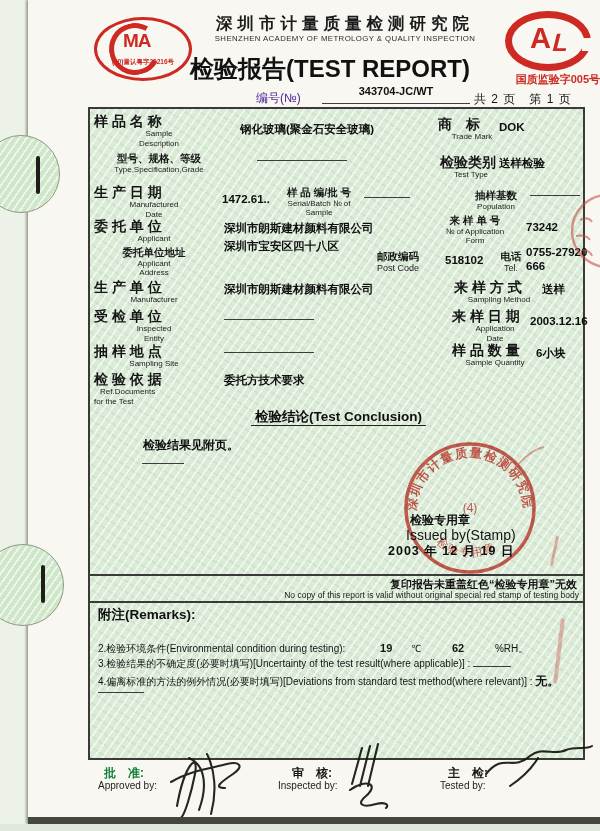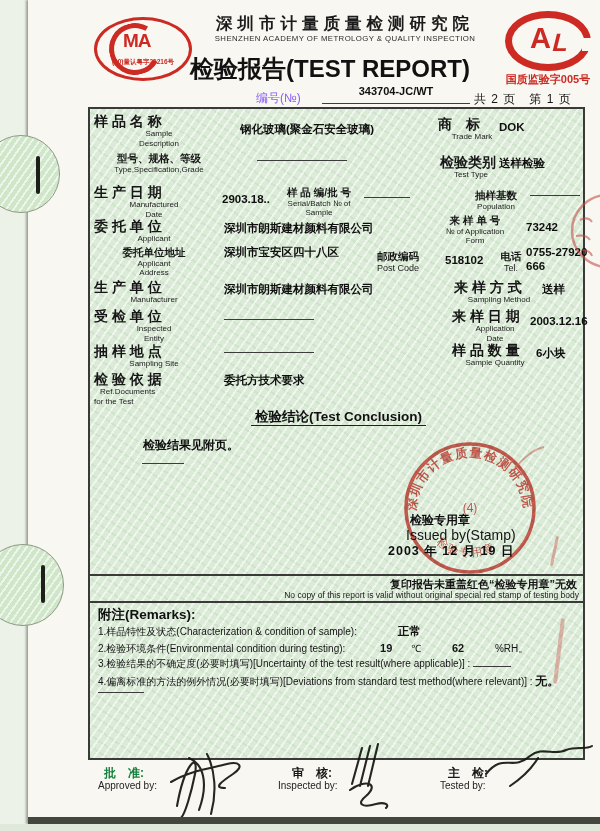--- a/index.html
+++ b/index.html
@@ -44,23 +44,23 @@
 
   <div class="abs" style="left:190px;top:13px;width:310px;text-align:center;font-weight:bold;font-size:16.5px;letter-spacing:5px;color:#1b1b1b;white-space:nowrap;">深圳市计量质量检测研究院</div>
   <div class="abs" style="left:190px;top:34px;width:310px;text-align:center;font-size:7.8px;letter-spacing:.4px;color:#2a2a2a;white-space:nowrap;">SHENZHEN ACADEMY OF METROLOGY &amp; QUALITY INSPECTION</div>
   <div class="abs" style="left:140px;top:53px;width:380px;text-align:center;font-weight:bold;font-size:24px;color:#111;white-space:nowrap;">检验报告(TEST REPORT)</div>
 
   <div class="abs" style="left:505px;top:11px;width:86px;height:60px;border:7px solid #cc2a22;border-radius:50%;box-sizing:border-box;">
     <div class="abs" style="right:-7px;top:20px;width:9px;height:13px;background:#f8f7f1;"></div>
     <div class="abs red" style="left:18px;top:4px;font-weight:bold;font-size:29px;">A</div>
     <div class="abs red" style="left:41px;top:10px;font-weight:bold;font-size:25px;transform:skewX(-14deg);">L</div>
   </div>
-  <div class="abs red" style="left:496px;top:72px;width:104px;text-align:center;font-weight:bold;font-size:11px;white-space:nowrap;">国质监验字005号</div>
-
-  <div class="abs" style="left:256px;top:90px;font-size:12px;color:#8b5cf6;">编号(№)</div>
+  <div class="abs red" style="left:496px;top:72px;width:104px;text-align:right;font-weight:bold;font-size:11px;white-space:nowrap;">国质监验字005号</div>
+
+  <div class="abs" style="left:256px;top:90px;font-size:12px;color:#4c1d95;">编号(№)</div>
   <div class="blank" style="left:322px;top:103px;width:148px;"></div>
   <div class="abs" style="left:330px;top:85px;width:132px;text-align:center;font-weight:bold;font-size:11px;color:#101010;">343704-JC/WT</div>
   <div class="abs" style="left:474px;top:91px;font-size:12px;letter-spacing:1px;color:#161616;white-space:nowrap;">共 2 页　第 1 页</div>
 
   <div class="abs pattern box" style="left:88px;top:107px;width:497px;height:469px;">
 
     <div class="lblock" style="left:4px;top:5px;width:130px;">
       <div class="cn">样 品 名 称</div>
       <div class="en">Sample</div>
       <div class="en">Description</div>
@@ -81,21 +81,21 @@
       <div class="cn">检验类别</div>
       <div class="en">Test Type</div>
     </div>
     <div class="val" style="left:409px;top:47px;">送样检验</div>
 
     <div class="lblock" style="left:4px;top:76px;width:120px;">
       <div class="cn">生 产 日 期</div>
       <div class="en">Manufactured</div>
       <div class="en">Date</div>
     </div>
-    <div class="val" style="left:132px;top:84px;">2903.18..</div>
+    <div class="val" style="left:132px;top:84px;">1472.61..</div>
     <div class="lblock" style="left:174px;top:78px;width:110px;">
       <div class="cns">样 品 编/批 号</div>
       <div class="en">Serial/Batch № of</div>
       <div class="en">Sample</div>
     </div>
     <div class="blank" style="left:274px;top:88px;width:46px;"></div>
     <div class="lblock" style="left:374px;top:81px;width:64px;">
       <div class="cns">抽样基数</div>
       <div class="en">Population</div>
     </div>
@@ -111,21 +111,21 @@
       <div class="en">№ of Application</div>
       <div class="en">Form</div>
     </div>
     <div class="val" style="left:436px;top:112px;">73242</div>
 
     <div class="lblock" style="left:4px;top:138px;width:120px;">
       <div class="cns">委托单位地址</div>
       <div class="en">Applicant</div>
       <div class="en">Address</div>
     </div>
-    <div class="val" style="left:134px;top:136px;font-family:Liberation Mono, monospace;">深圳市宝安区四十八区</div>
+    <div class="val" style="left:134px;top:130px;font-family:Liberation Mono, monospace;">深圳市宝安区四十八区</div>
     <div class="lblock" style="left:277px;top:142px;width:62px;">
       <div class="cns">邮政编码</div>
       <div class="en" style="font-size:9px;">Post Code</div>
     </div>
     <div class="val" style="left:355px;top:145px;">518102</div>
     <div class="lblock" style="left:403px;top:142px;width:36px;">
       <div class="cns">电话</div>
       <div class="en" style="font-size:9px;">Tel.</div>
     </div>
     <div class="val" style="left:436px;top:137px;">0755-27920</div>
@@ -200,24 +200,20 @@
     </svg>
   </div>
 
   <div class="abs pattern" style="left:88px;top:576px;width:497px;height:25px;border-left:2px solid #3a3a38;border-right:2px solid #3a3a38;box-sizing:border-box;">
     <div class="abs" style="right:6px;top:1px;font-weight:bold;font-size:11px;color:#141414;white-space:nowrap;">复印报告未重盖红色“检验专用章”无效</div>
     <div class="abs" style="right:4px;top:14px;font-size:8.5px;color:#222;white-space:nowrap;">No copy of this report is valid without original special red stamp of testing body</div>
   </div>
 
   <div class="abs pattern box" style="left:88px;top:601px;width:497px;height:159px;">
     <div class="abs" style="left:8px;top:3px;font-weight:bold;font-size:13.5px;color:#101010;">附注(Remarks):</div>
-    <div class="abs" style="left:8px;top:21px;font-size:10px;color:#141414;white-space:nowrap;">
-      <span>1.样品特性及状态(Characterization &amp; condition of sample):</span>
-      <span style="font-weight:bold;font-size:11.5px;margin-left:38px;">正常</span>
-    </div>
     <div class="abs" style="left:8px;top:38px;font-size:10px;color:#141414;white-space:nowrap;">
       <span>2.检验环境条件(Environmental condition during testing):</span>
       <span style="font-weight:bold;font-size:11px;margin-left:32px;">19</span>
       <span style="margin-left:16px;">℃</span>
       <span style="font-weight:bold;font-size:11px;margin-left:28px;">62</span>
       <span style="margin-left:28px;">%RH。</span>
     </div>
     <div class="abs" style="left:8px;top:54px;font-size:10px;color:#141414;white-space:nowrap;">
       <span>3.检验结果的不确定度(必要时填写)[Uncertainty of the test result(where applicable)] :</span>
       <span style="display:inline-block;width:38px;border-bottom:1.5px solid #3c3c3c;height:8px;"></span>

